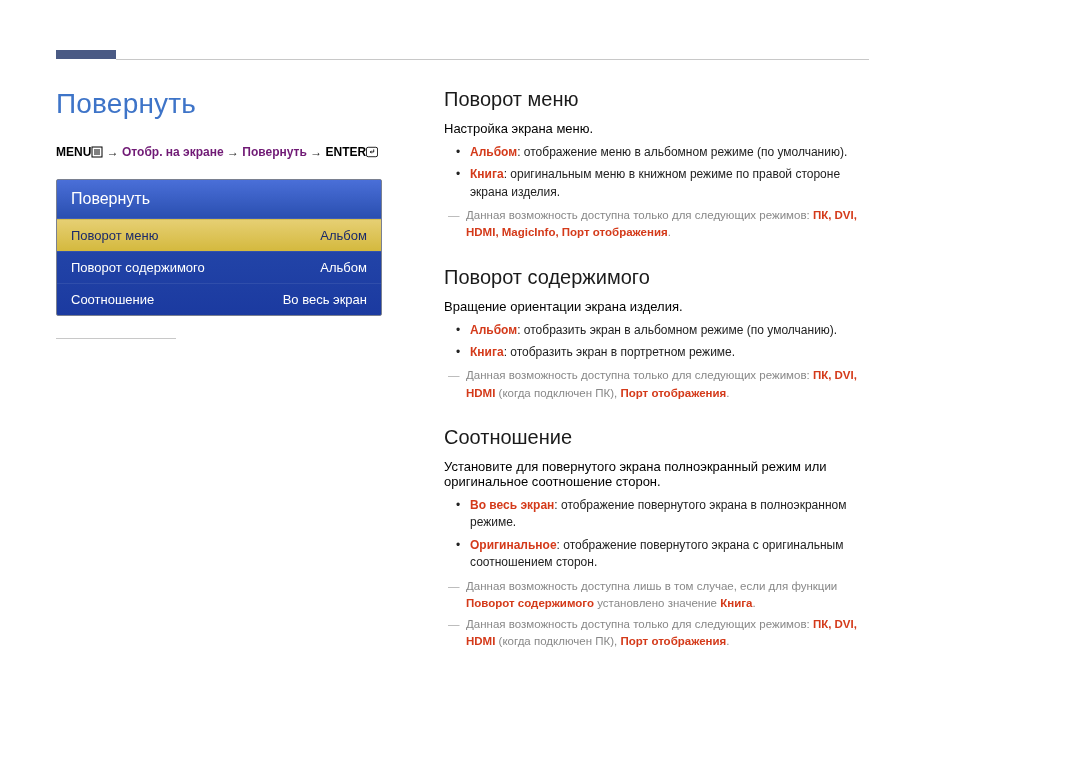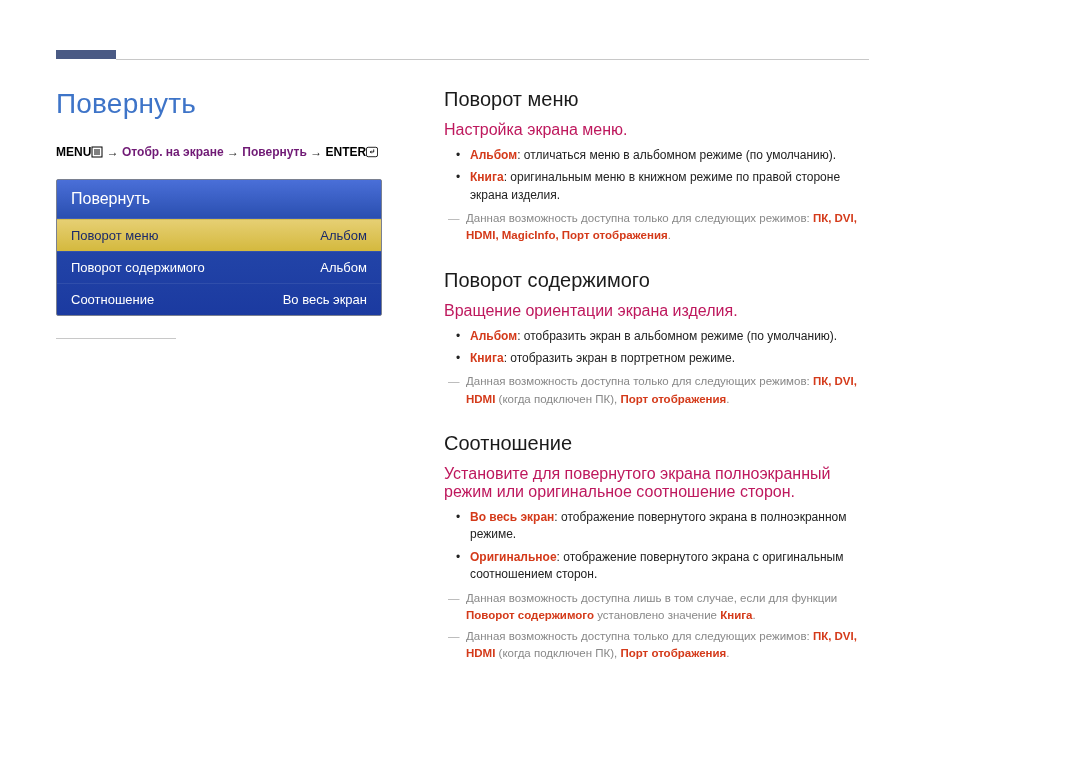--- a/index.html
+++ b/index.html
@@ -27,21 +27,21 @@
   .osd-row { display: flex; justify-content: space-between; align-items: center; padding: 8px 14px; border-top: 1px solid rgba(255,255,255,0.08); }
   .osd-row.selected { background: linear-gradient(to bottom, #e6cf73, #d4b93e); color: #1b2a6a; }
   .osd-row .label { }
   .osd-row .value { }
 
   .footnote-line { width: 120px; height: 1px; background: #c8c8c8; margin-top: 22px; margin-bottom: 8px; }
   .footnote { font-size: 10.5px; color: #888; line-height: 1.5; padding-right: 20px; }
   .footnote::before { content: "-"; color: #888; margin-right: 6px; }
 
   .col-right h2 { font-size: 20px; font-weight: 400; color: #1a1a1a; margin-bottom: 10px; }
-  .col-right h2 + p.desc { font-size: 16px; color: #be185d; margin-bottom: 8px; }
+  .col-right h2 + p.desc { font-size: 13px; color: #000000; margin-bottom: 8px; }
   .col-right .block { margin-bottom: 24px; }
 
   ul.bullets { list-style: none; padding-left: 16px; margin-bottom: 6px; }
   ul.bullets li { position: relative; font-size: 12px; color: #222; line-height: 1.45; margin-bottom: 5px; padding-left: 10px; }
   ul.bullets li::before { content: "•"; position: absolute; left: -4px; top: 0; font-size: 12px; color: #222; }
 
   .note { position: relative; font-size: 11.5px; color: #888; line-height: 1.5; padding-left: 22px; margin-top: 4px; margin-bottom: 4px; }
   .note::before { content: "―"; position: absolute; left: 4px; top: 0; color: #aaa; }
 
   .red { color: #d43a1a; }
@@ -91,21 +91,21 @@
 
       <div class="footnote-line"></div>
     </div>
 
     <div class="col-right">
 
       <div class="block">
         <h2>Поворот меню</h2>
         <p class="desc">Настройка экрана меню.</p>
         <ul class="bullets">
-          <li><span class="red bold">Альбом</span><span>: отличаться меню в альбомном режиме (по умолчанию).</span></li>
+          <li><span class="red bold">Альбом</span><span>: отображение меню в альбомном режиме (по умолчанию).</span></li>
           <li><span class="red bold">Книга</span><span>: оригинальным меню в книжном режиме по правой стороне экрана изделия.</span></li>
         </ul>
         <div class="note">
           <span>Данная возможность доступна только для следующих режимов: </span><span class="red bold">ПК, DVI, HDMI, MagicInfo, Порт отображения</span><span>.</span>
         </div>
       </div>
 
       <div class="block">
         <h2>Поворот содержимого</h2>
         <p class="desc">Вращение ориентации экрана изделия.</p>

